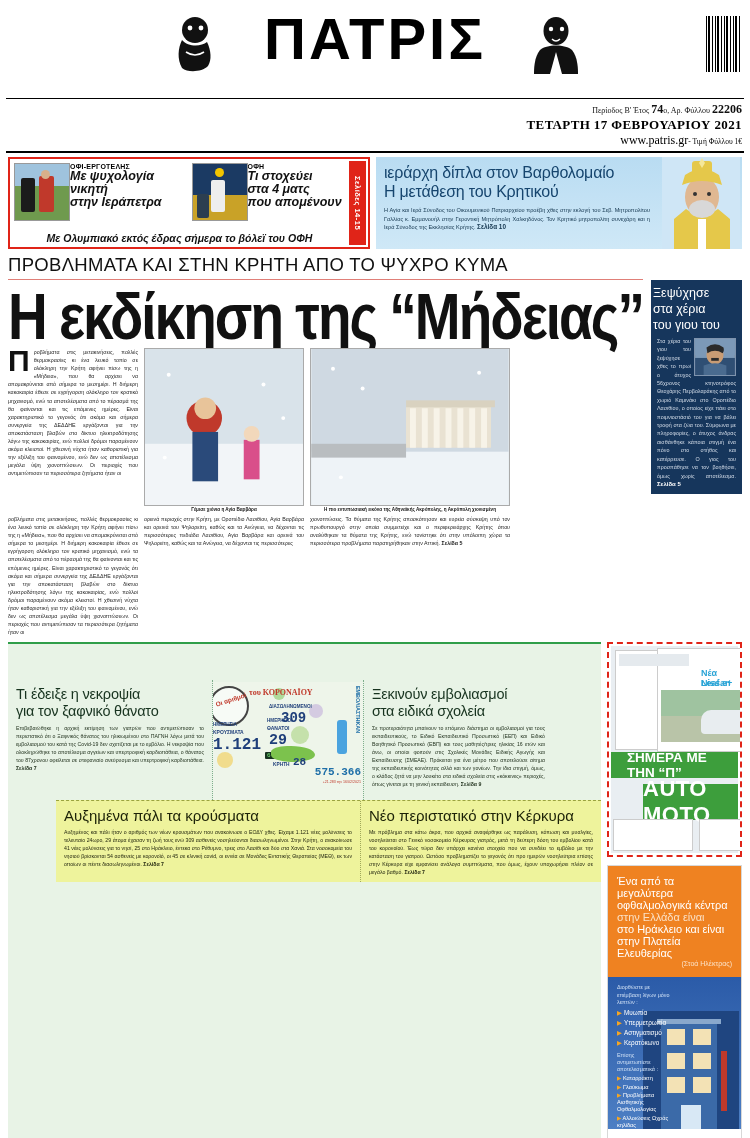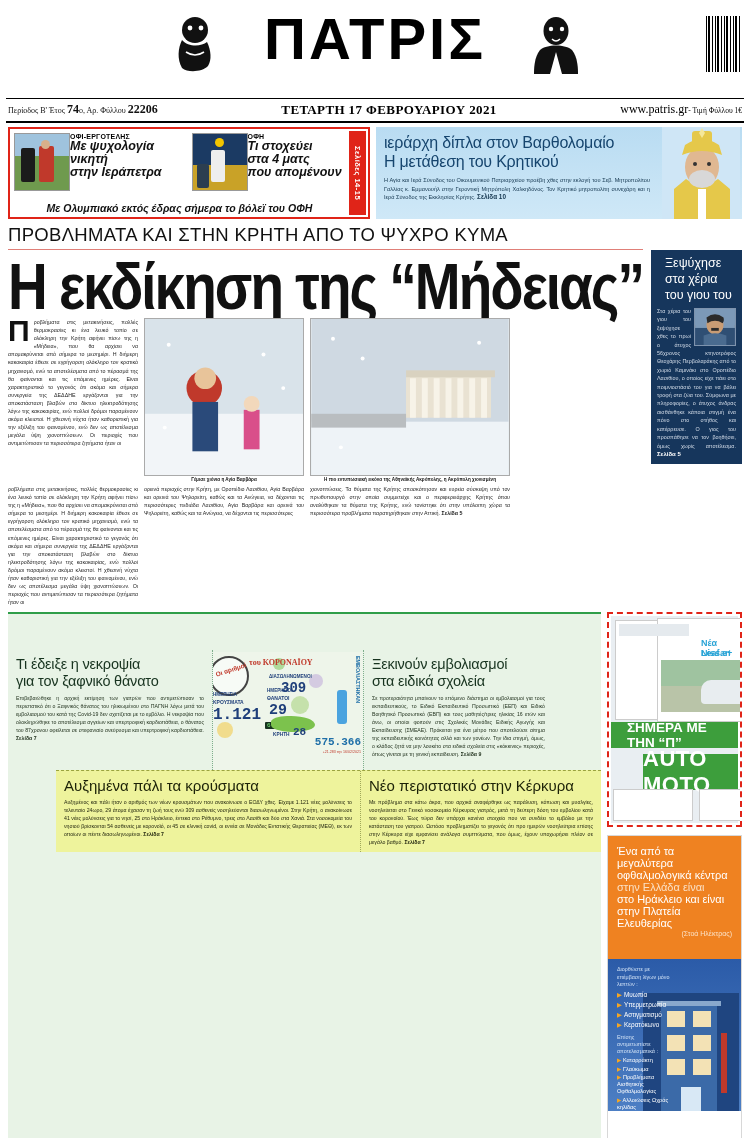--- a/index.html
+++ b/index.html
@@ -27,22 +27,22 @@
   }
   .mast-face { position:absolute; top:14px; width:56px; height:60px; }
   .mast-face.left { left:168px; }
   .mast-face.right { left:528px; }
   .face-svg { width:100%; height:100%; }
   .barcode { position:absolute; right:8px; top:16px; width:36px; height:56px;
     background: repeating-linear-gradient(90deg,#000 0 1px,#fff 1px 2px,#000 2px 4px,#fff 4px 6px,#000 6px 7px,#fff 7px 9px);
   }
 
   .mast-rule { border-top:1px solid #000; margin:2px 6px 0 6px; }
-  .mast-info { display:flex; align-items:flex-start; justify-content:space-between;
-     padding:3px 8px 3px 8px; }
+  .mast-info { display:flex; align-items:flex-end; justify-content:space-between;
+     padding:3px 8px 3px 8px;flex-direction:column; }
   .mast-info-left { font-family:"Liberation Serif", serif; font-size:8px; color:#111; }
   .mast-info-left b { font-size:12px; }
   .mast-date { font-family:"Liberation Serif", serif; font-weight:bold; font-size:13px;
      letter-spacing:.4px; }
   .mast-right { font-family:"Liberation Serif", serif; font-size:12px; }
   .mast-right span.small { font-size:7.5px; }
   .mast-rule2 { border-top:2px solid #000; margin:0 6px; }
 
   
   .teasers { display:flex; gap:6px; padding:4px 8px 0 8px; height:96px; }
@@ -85,21 +85,21 @@
   .main-col { width:635px; }
   .main-title {
     font-size:55px; font-weight:bold; line-height:58px; letter-spacing:-2px;
     color:#111; padding-top:2px; white-space:nowrap;
     font-family:"Liberation Sans Narrow","Liberation Sans",sans-serif;
     transform: scaleY(1.18); transform-origin: top left; height:64px;
   }
 
   
   .rail { width:91px; }
-  .rail-top { background:#16365c; color:#fff; padding:5px 6px 4px 14px; }
+  .rail-top { background:#16365c; color:#fff; padding:5px 6px 4px 2px; }
   .rail-top h3 { font-size:12.5px; font-weight:normal; line-height:16px; }
   .rail-body { background:#16365c; color:#cfd9e6; padding:0 6px 6px 6px; position:relative; }
   .rail-text { font-size:5.4px; line-height:8.4px; text-align:justify; color:#d3dce8; }
   .rail-photo { float:right; width:42px; height:38px; margin:1px 0 2px 3px; border:1px solid #7e93ad;
      background:linear-gradient(#6f8fb0 0 45%, #8c6b52 45% 100%); position:relative; overflow:hidden;}
   .rail-page { font-weight:bold; color:#fff; font-size:6px; }
 
   
   .story { display:flex; gap:6px; margin-top:4px; }
   .st-col { font-size:5.3px; line-height:8.1px; text-align:justify; color:#1c1c1c; }
@@ -148,21 +148,21 @@
     color:#fff; font-weight:bold; font-size:13.5px; display:flex; align-items:center; padding-left:16px;
   }
   .ad-yellow { position:absolute; right:2px; top:108px; width:14px; height:26px; background:#f5c01e; }
   .ad-gray { position:absolute; right:16px; top:108px; width:12px; height:26px; background:#9aa0a3; }
   .ad-green2 {
     position:absolute; left:34px; right:2px; top:140px; height:36px; background:#3d9e3c;
     color:#fff; font-weight:bold; font-size:22px; display:flex; align-items:center;
     justify-content:center; letter-spacing:.5px;
   }
   .ad-eye { margin-top:8px; border:1px solid #d8d8d8; background:#fff; }
-  .eye-orange { background:#ef8221; color:#fff; padding:9px 9px 22px 9px; }
+  .eye-orange { background:#ef8221; color:#fff; padding:9px 9px 10px 9px; }
   .eye-orange .l1 { font-size:11px; }
   .eye-orange .l2 { font-size:11px; color:#fbe1c6; }
   .eye-orange .l3 { font-size:11px; }
   .eye-orange .l4 { font-size:7px; text-align:right; color:#fbe1c6; margin-top:1px; }
   .eye-blue { background:linear-gradient(#2b5ba8,#4d7fc4); color:#fff; padding:7px 9px 8px 9px;
      position:relative; height:152px; overflow:hidden; }
   .eye-note { font-size:5.4px; color:#cfe0f5; line-height:7.4px; }
   .eye-li { font-size:6.4px; color:#fff; margin-top:2px; }
   .eye-li i { color:#f5a623; font-style:normal; margin-right:2px; }
   .eye-li2 { font-size:5.6px; color:#fff; margin-top:1.5px; line-height:7px;}

